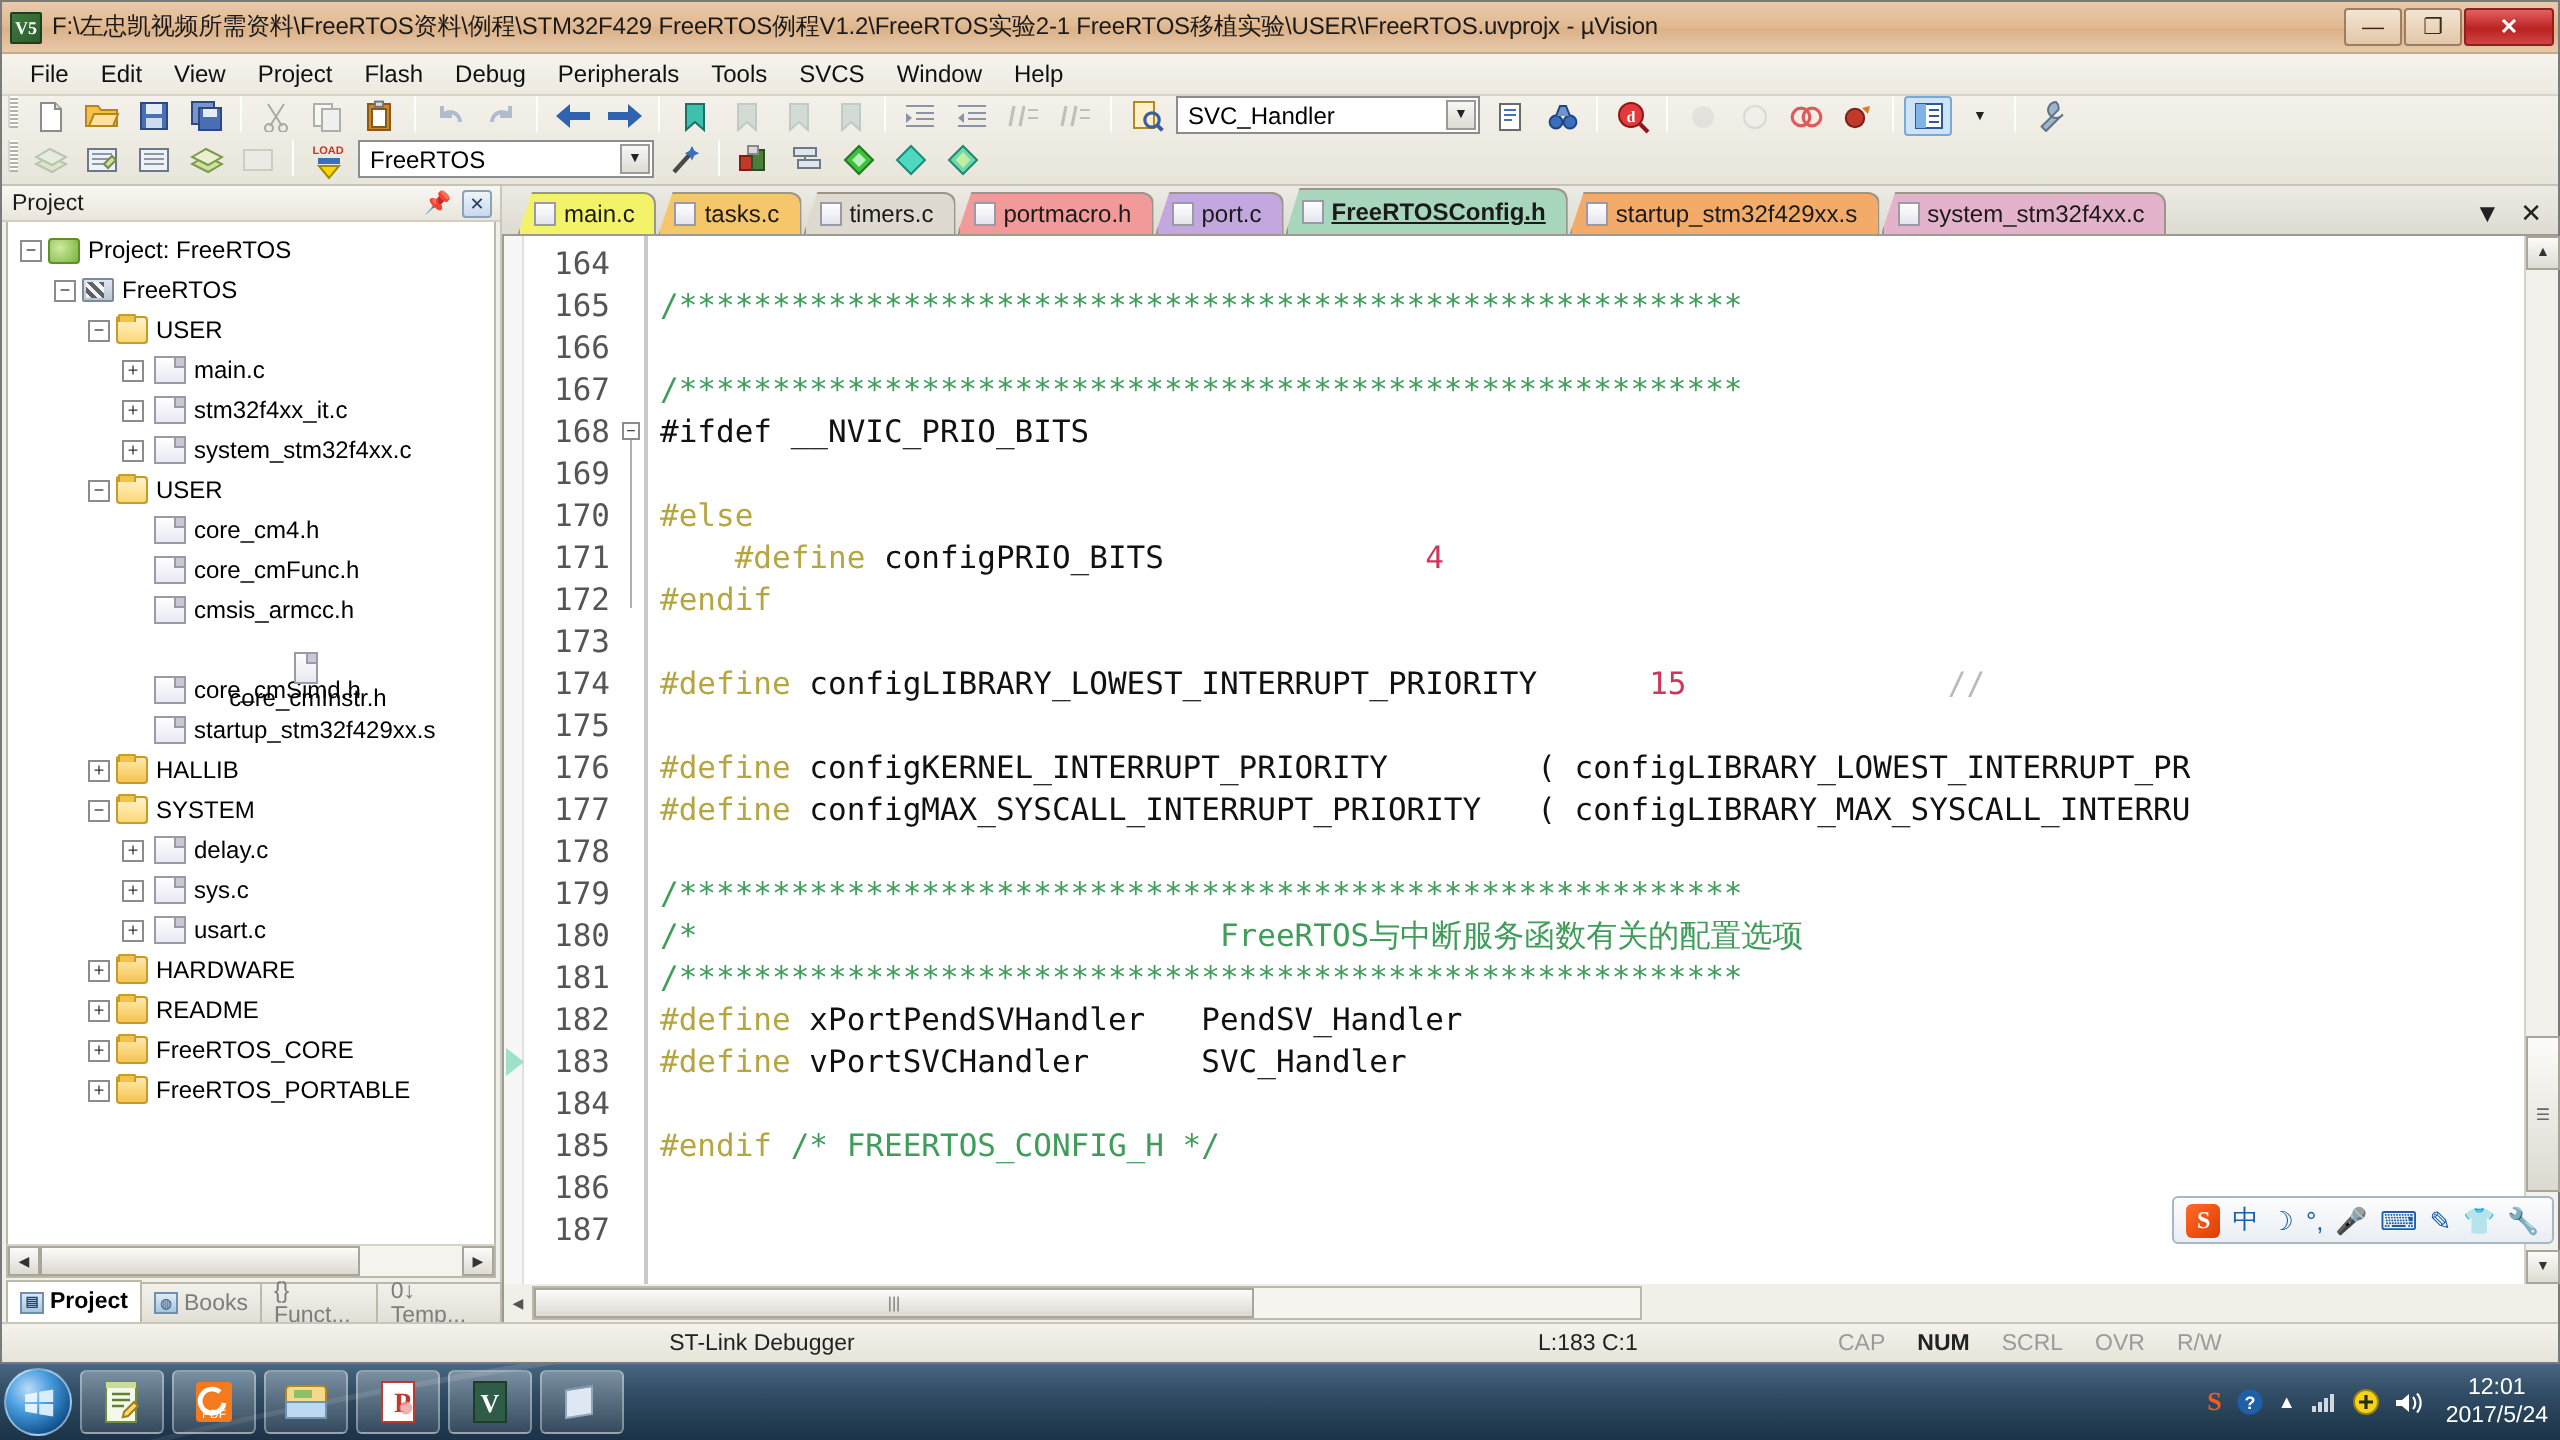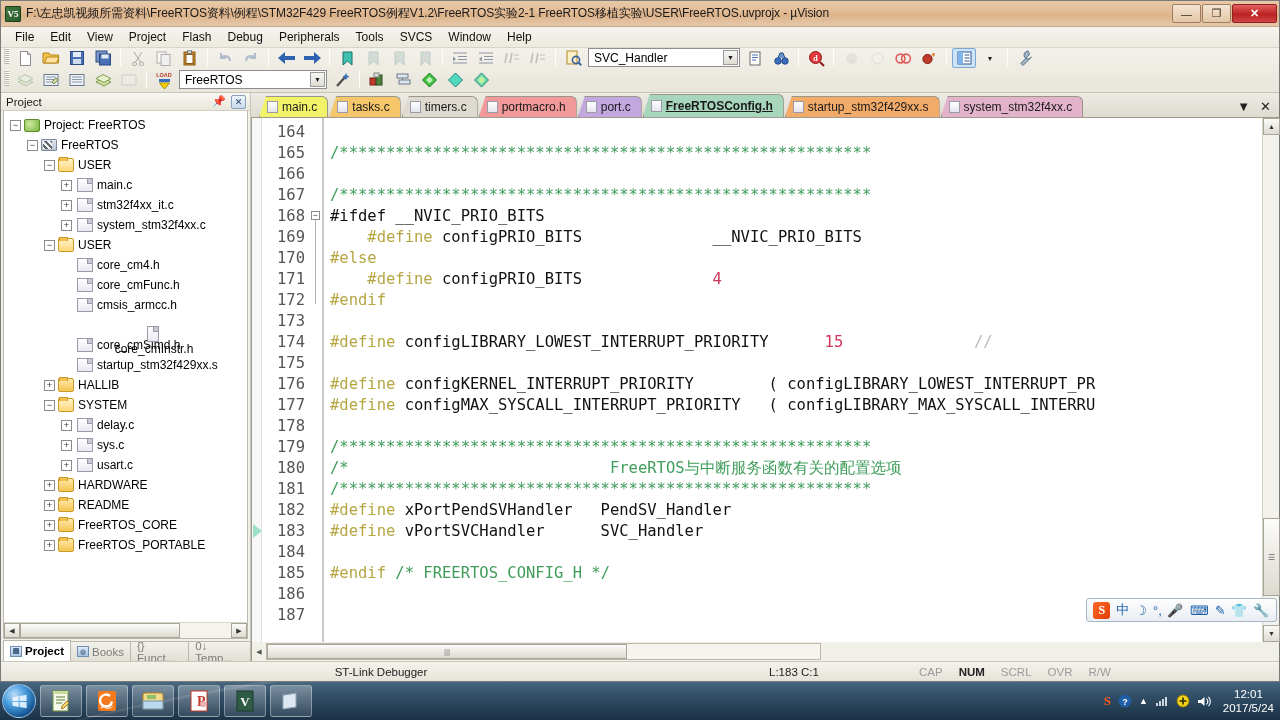--- a/index.html
+++ b/index.html
@@ -881,21 +881,20 @@
           <div class="fold-col" id="foldCol">
               <div class="fold-box" style="top: 93px;">−</div>
               <div class="fold-line" style="top: 102px; height: 84px;"></div>
             </div>
           <div class="sep-bar"></div>
           <div class="code-text" id="codeText">
               <div class="code-line" style="top: 4px;"></div>
               <div class="code-line" style="top: 25px;"><span class="c-com">/*********************************************************</span></div>
               <div class="code-line" style="top: 67px;"><span class="c-com">/*********************************************************</span></div>
               <div class="code-line" style="top: 88px;"><span class="c-txt">#ifdef __NVIC_PRIO_BITS</span></div>
-              <div class="code-line" style="top: 109px;"><span class="c-pre">    #define </span><span class="c-txt">configPRIO_BITS              __NVIC_PRIO_BITS</span></div>
               <div class="code-line" style="top: 130px;"><span class="c-pre">#else</span></div>
               <div class="code-line" style="top: 151px;"><span class="c-pre">    #define </span><span class="c-txt">configPRIO_BITS              </span><span class="c-num">4</span></div>
               <div class="code-line" style="top: 172px;"><span class="c-pre">#endif</span></div>
               <div class="code-line" style="top: 193px;"></div>
               <div class="code-line" style="top: 214px;"><span class="c-pre">#define </span><span class="c-txt">configLIBRARY_LOWEST_INTERRUPT_PRIORITY      </span><span class="c-num">15</span><span class="c-comgray">              //</span></div>
               <div class="code-line" style="top: 277px;"><span class="c-pre">#define </span><span class="c-txt">configMAX_SYSCALL_INTERRUPT_PRIORITY   ( configLIBRARY_MAX_SYSCALL_INTERRU</span></div>
               <div class="code-line" style="top: 256px;"><span class="c-pre">#define </span><span class="c-txt">configKERNEL_INTERRUPT_PRIORITY        ( configLIBRARY_LOWEST_INTERRUPT_PR</span></div>
               <div class="code-line" style="top: 298px;"></div>
               <div class="code-line" style="top: 319px;"><span class="c-com">/*********************************************************</span></div>
               <div class="code-line" style="top: 340px;"><span class="c-com">/*                            FreeRTOS与中断服务函数有关的配置选项</span></div>

